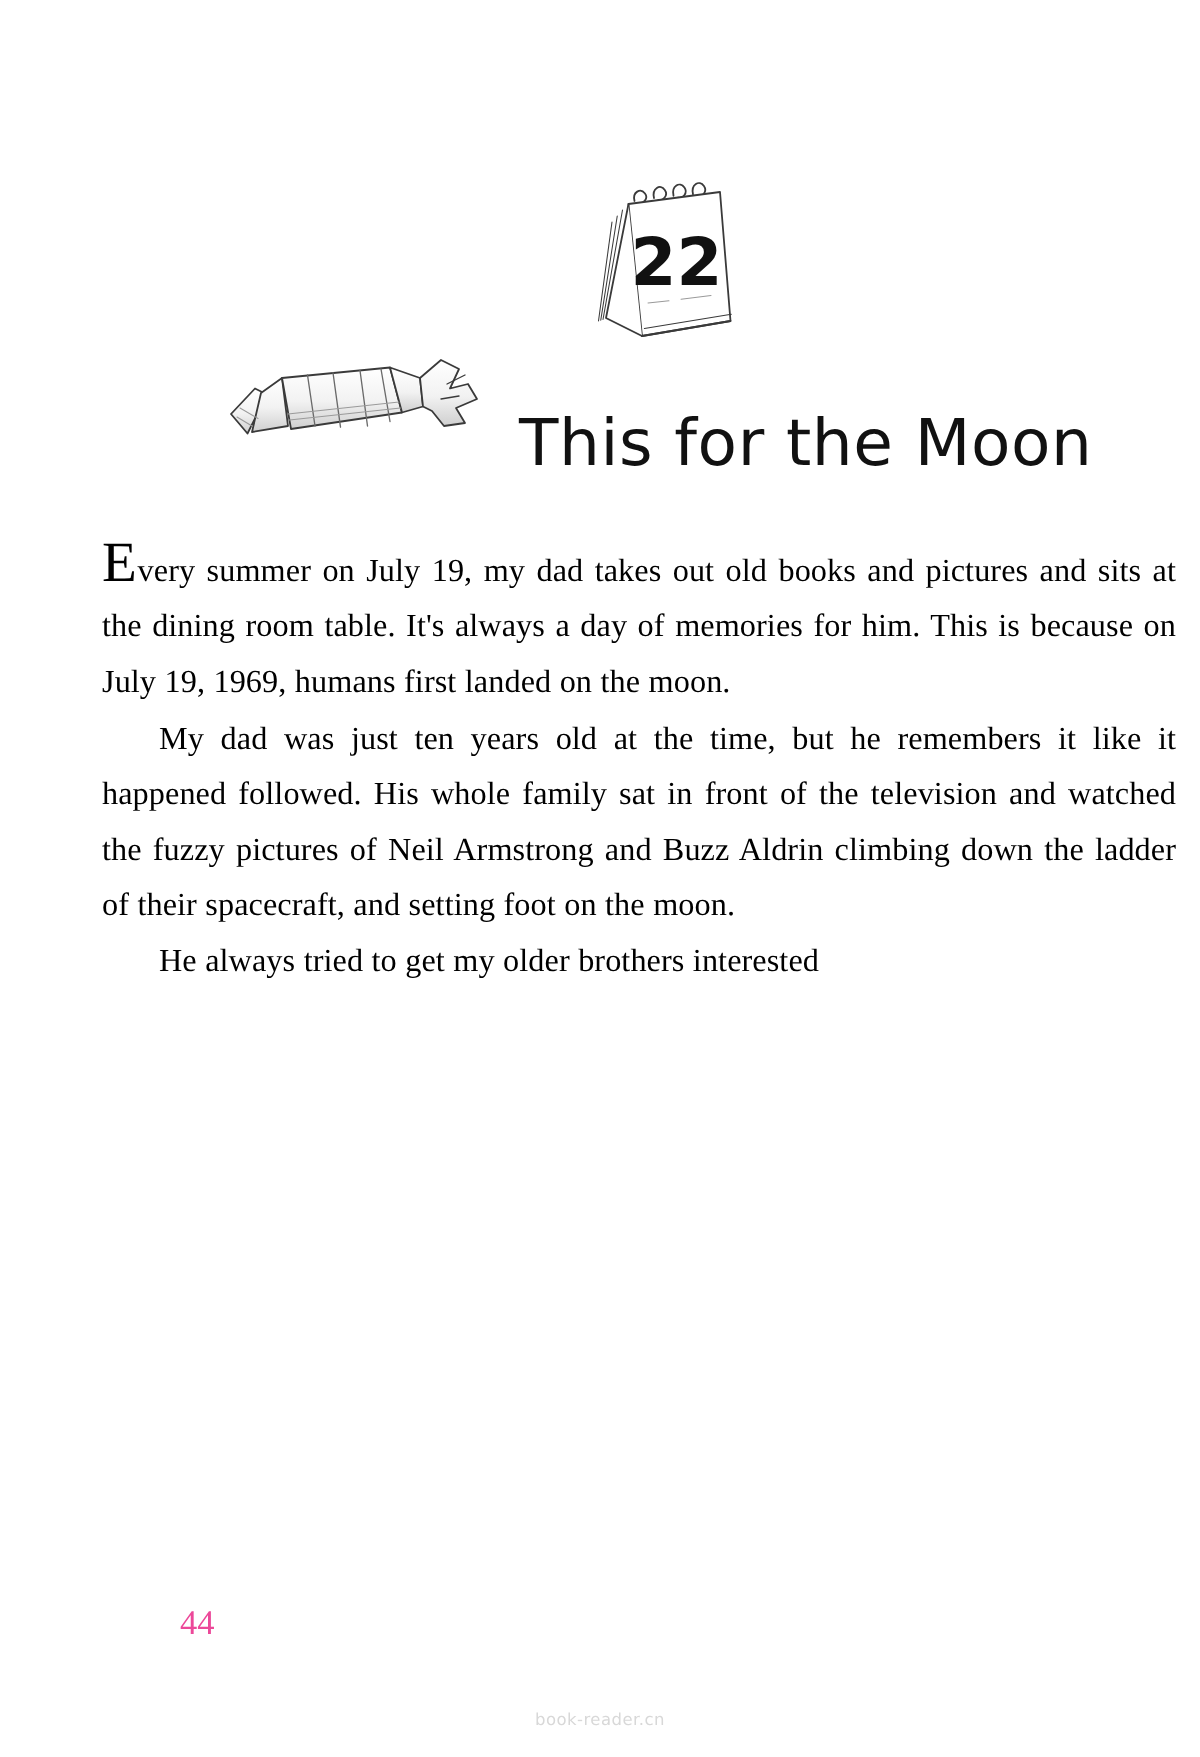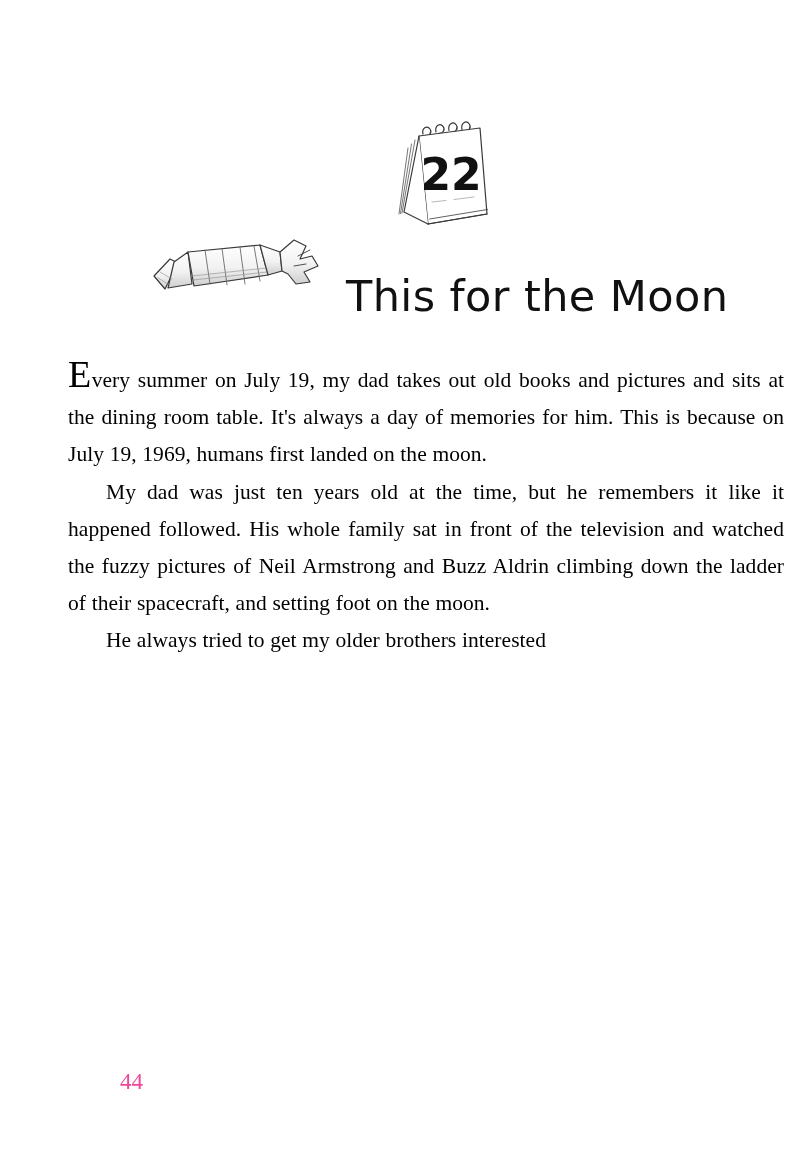--- a/index.html
+++ b/index.html
@@ -197,14 +197,15 @@
 
     <p class="para"><span>My dad was just ten years old at the time, but he remembers it like it happened followed. His whole family sat in front of the television and watched the fuzzy pictures of Neil Armstrong and Buzz Aldrin climbing down the ladder of their spacecraft, and setting foot on the moon.</span></p>
 
 
 
     <p class="para"><span>He always tried to get my older brothers interested</span></p>
   </div>
 
   <div class="page-number">44</div>
 
+  <div class="watermark">book-reader.cn</div>
 
 </div>
 
 </body></html>

